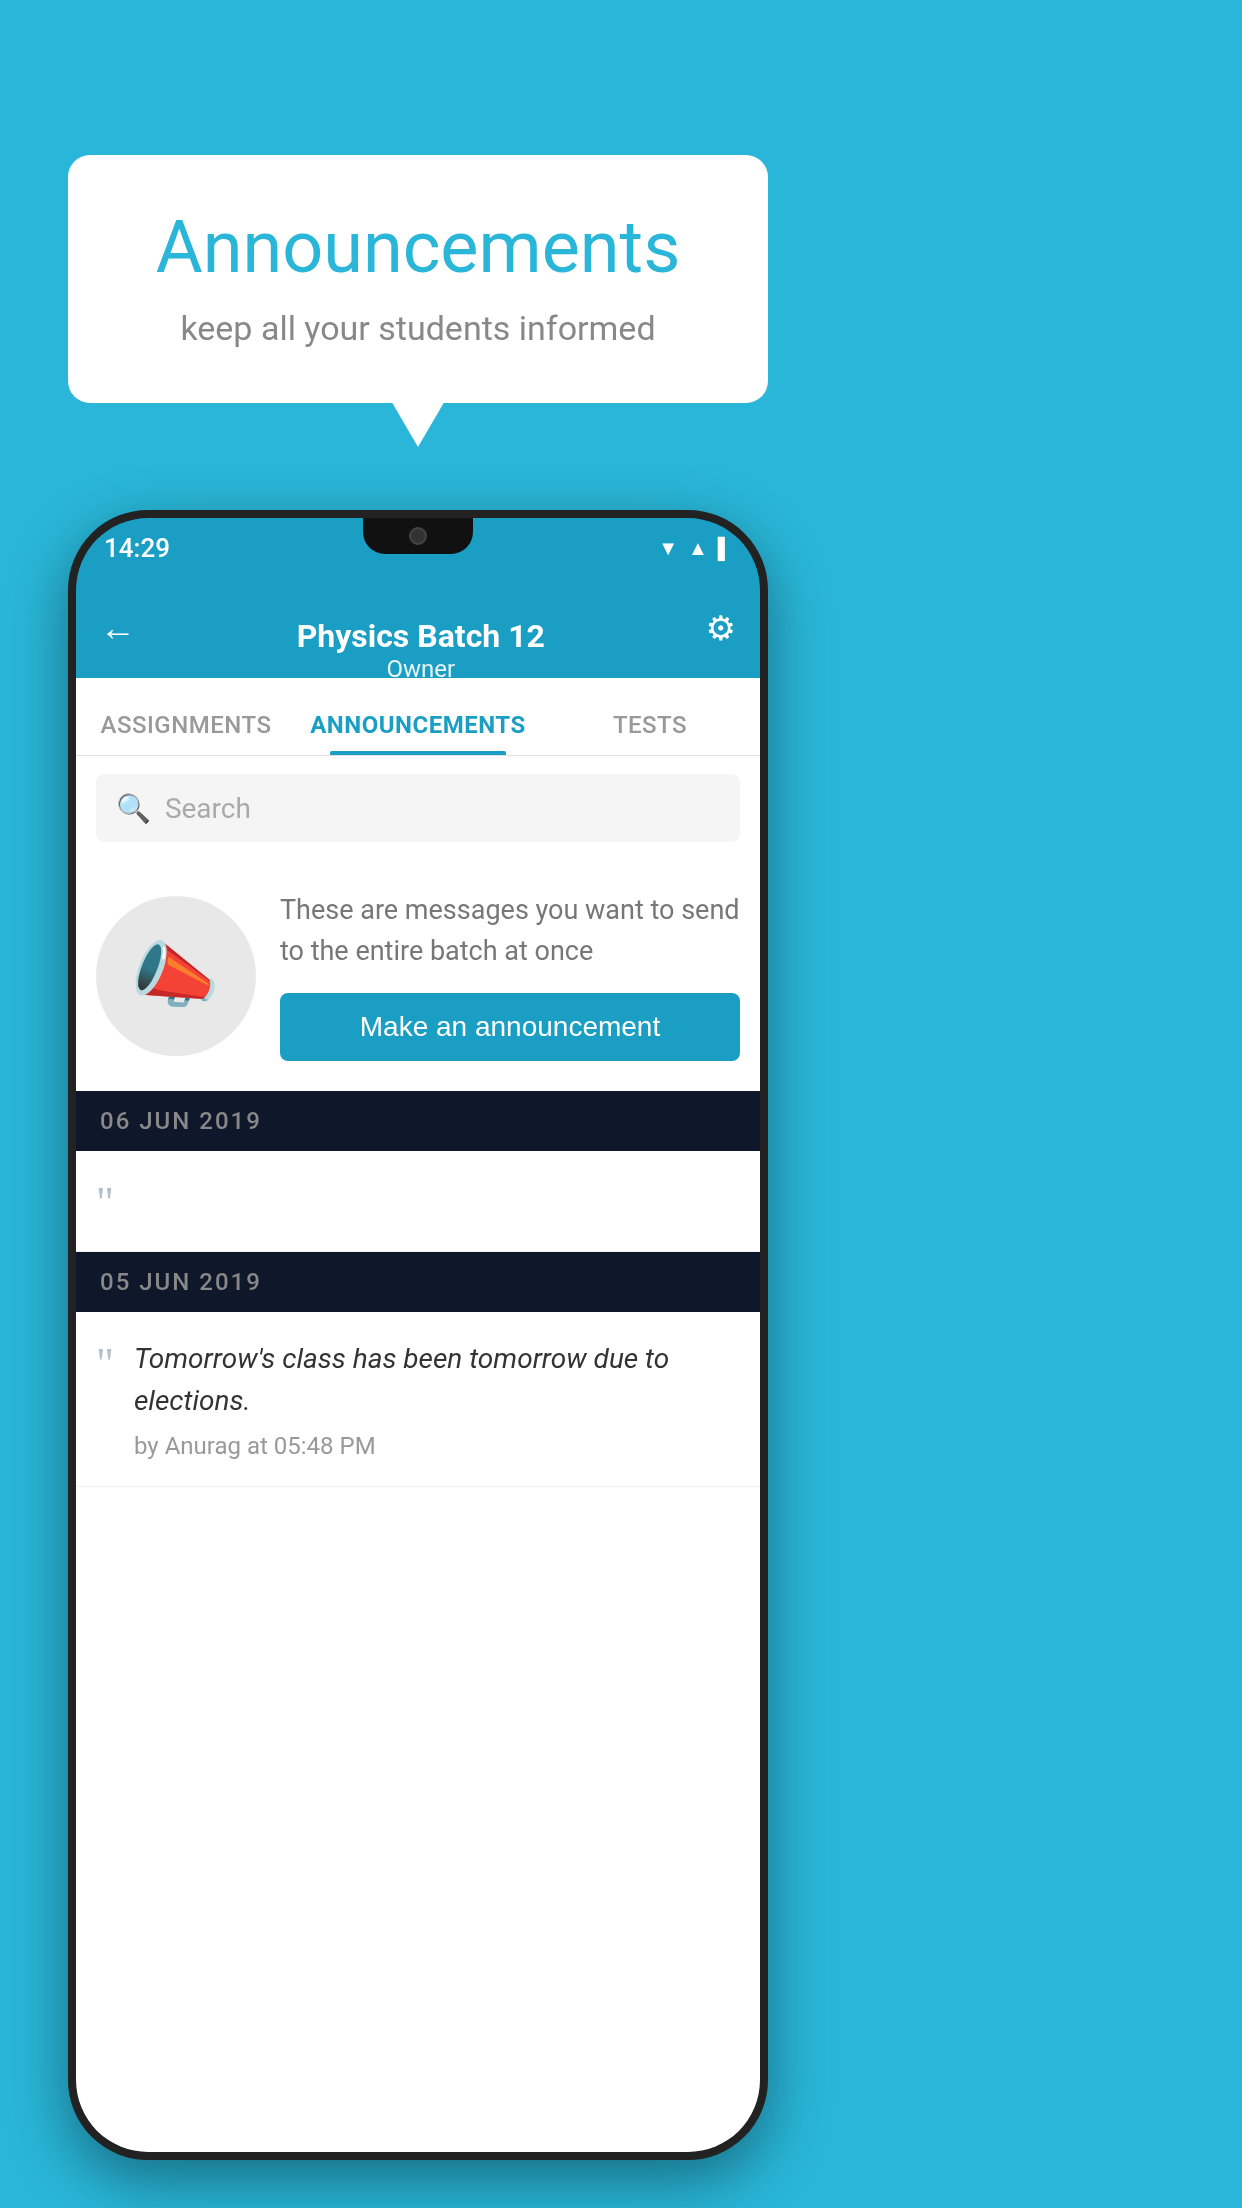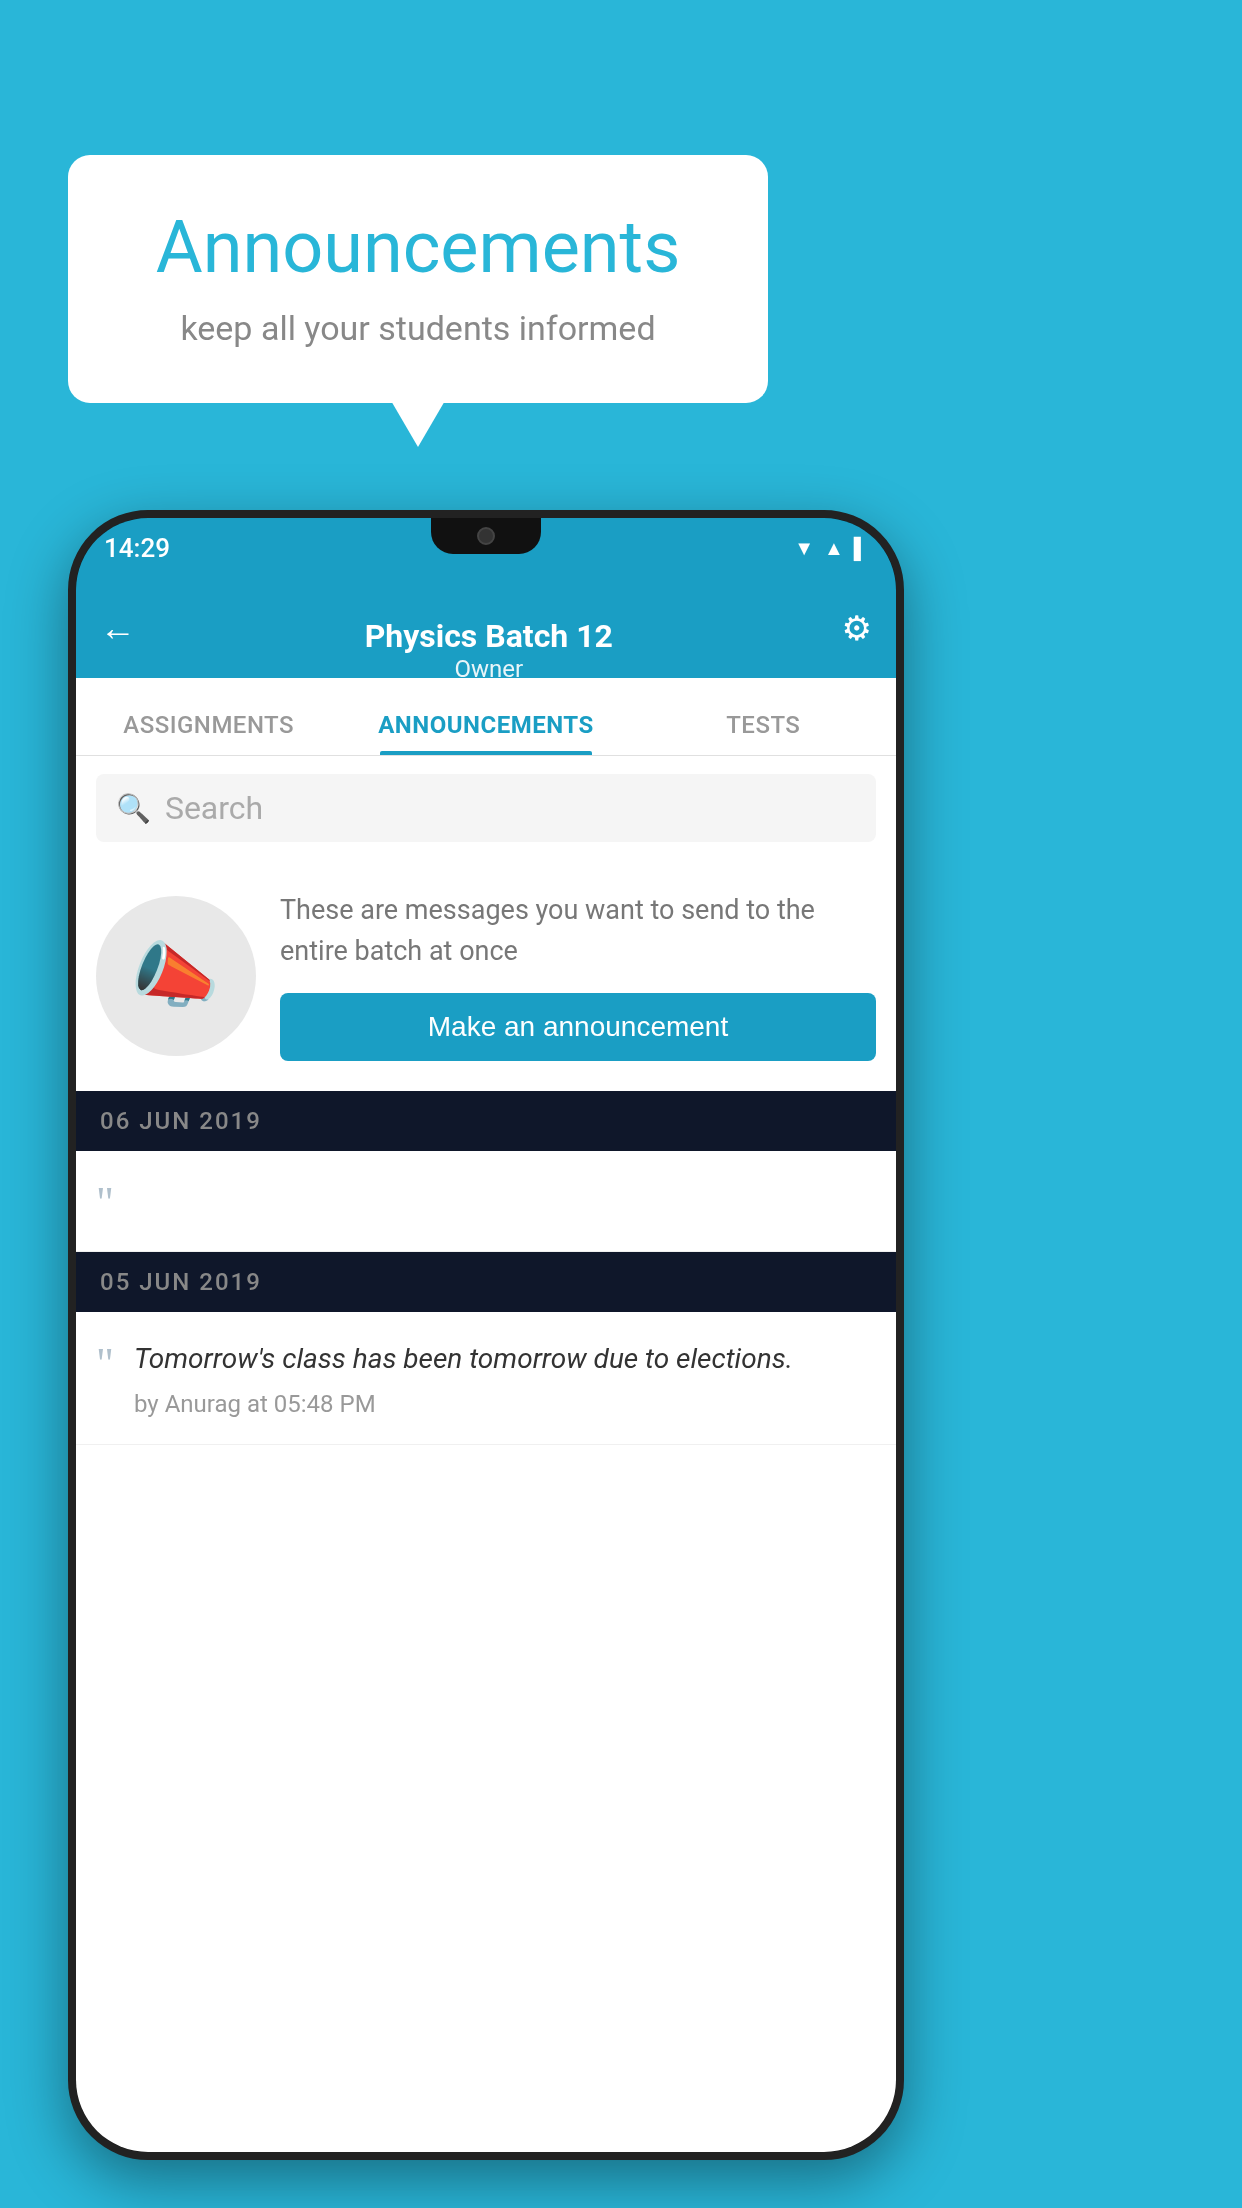--- a/index.html
+++ b/index.html
@@ -45,21 +45,21 @@
       font-size: 34px;
       color: #888;
       font-weight: 400;
     }
 
     
     .phone-frame {
       position: absolute;
       top: 510px;
       left: 68px;
-      width: 836px;
+      width: 700px;
       height: 1650px;
       background: #111;
       border-radius: 80px;
       overflow: hidden;
       border: 8px solid #222;
       box-shadow: 0 20px 60px rgba(0,0,0,0.4);
     }
 
     
     .status-bar {
@@ -198,21 +198,21 @@
       display: flex;
       align-items: center;
       padding: 0 20px;
       gap: 14px;
     }
     .search-icon-inner {
       font-size: 28px;
       color: #aaa;
     }
     .search-placeholder {
-      font-size: 32px;
+      font-size: 28px;
       color: #aaa;
     }
 
     
     .promo-block {
       display: flex;
       align-items: center;
       padding: 30px 20px;
       gap: 24px;
       background: white;

